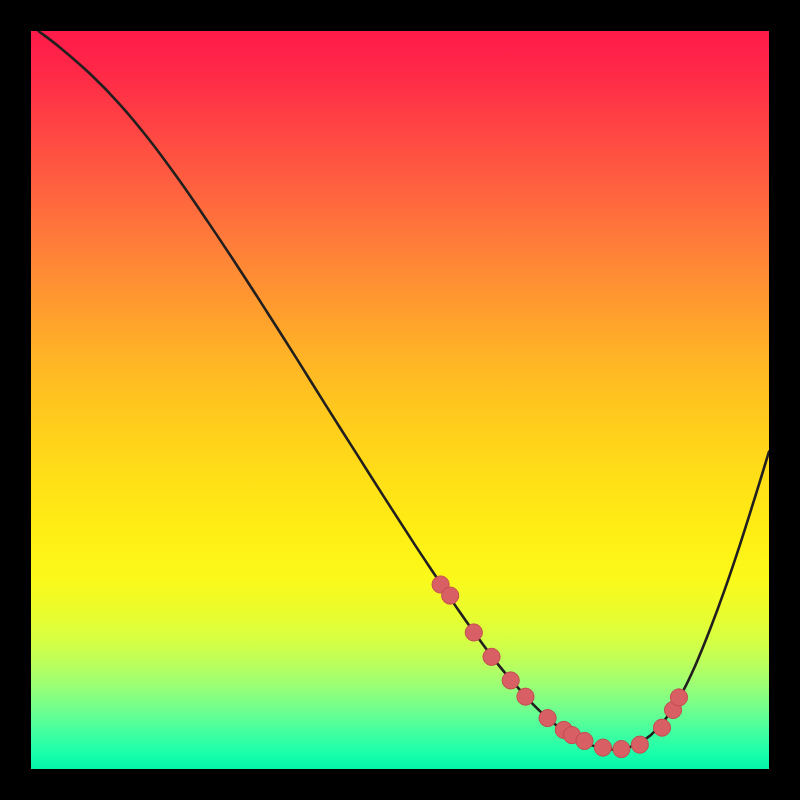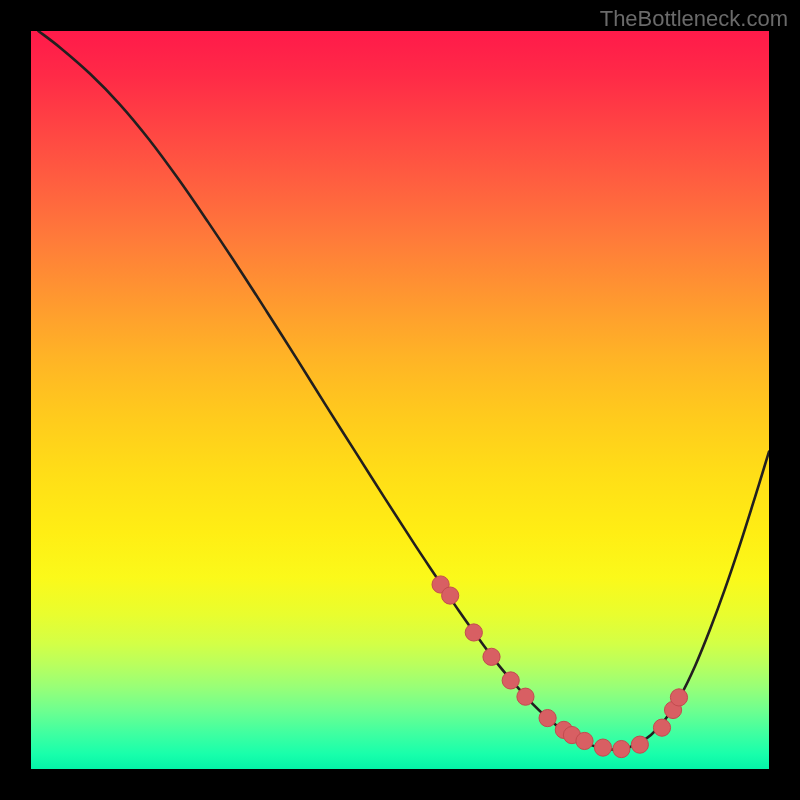--- a/index.html
+++ b/index.html
@@ -91,14 +91,13 @@
           <circle cx="553.50" cy="709.96" r="8.6" fill="#d85f63" stroke="#c24b4f" stroke-width="1"></circle>
           <circle cx="571.95" cy="716.60" r="8.6" fill="#d85f63" stroke="#c24b4f" stroke-width="1"></circle>
           <circle cx="590.40" cy="718.07" r="8.6" fill="#d85f63" stroke="#c24b4f" stroke-width="1"></circle>
           <circle cx="608.85" cy="713.65" r="8.6" fill="#d85f63" stroke="#c24b4f" stroke-width="1"></circle>
           <circle cx="630.99" cy="696.67" r="8.6" fill="#d85f63" stroke="#c24b4f" stroke-width="1"></circle>
           <circle cx="642.06" cy="678.96" r="8.6" fill="#d85f63" stroke="#c24b4f" stroke-width="1"></circle>
           <circle cx="647.96" cy="666.41" r="8.6" fill="#d85f63" stroke="#c24b4f" stroke-width="1"></circle>
         </g>
     </svg>
   </div>
-  <div class="watermark">TheBottleneck.com</div>
 </div>
 
 </body></html>

